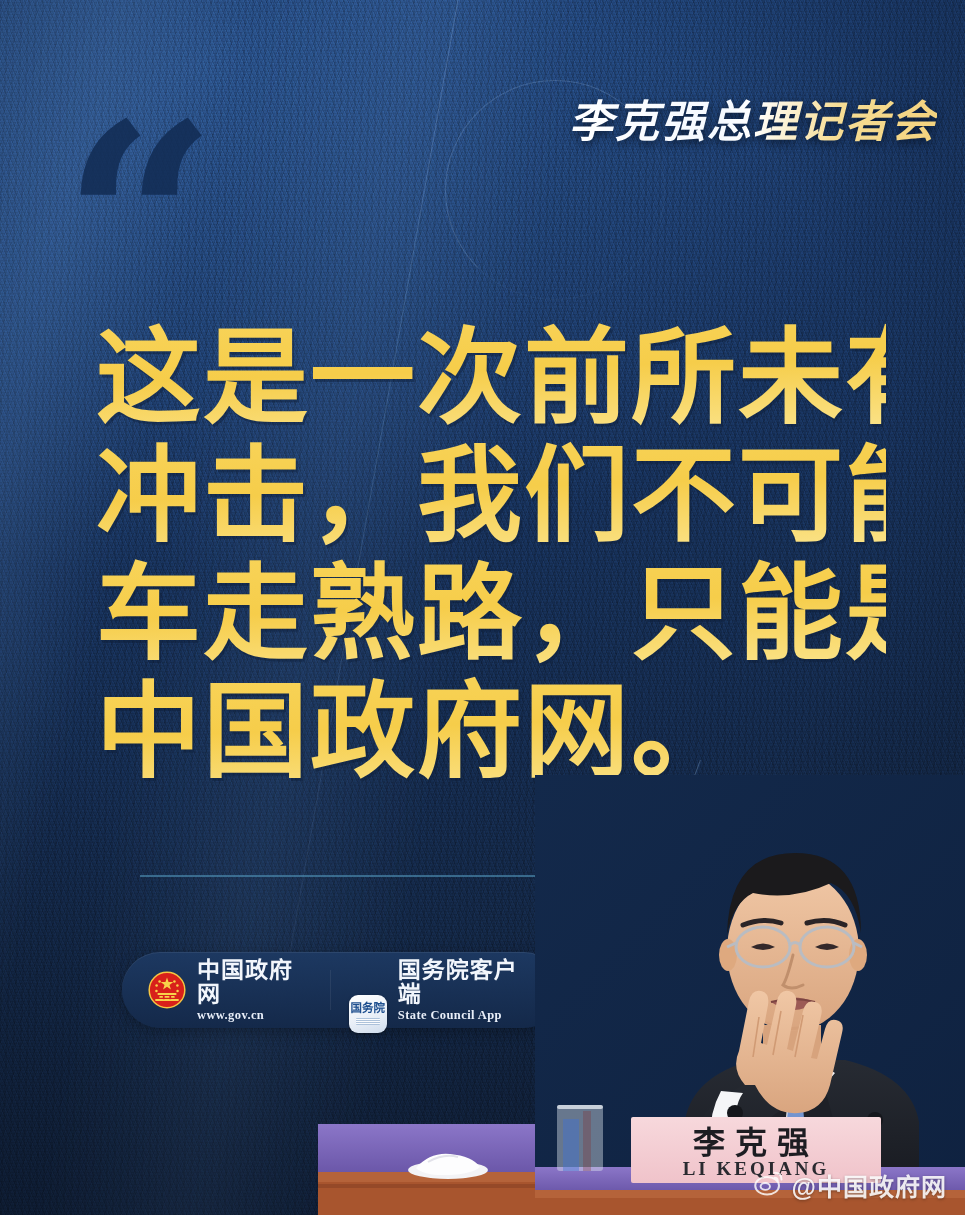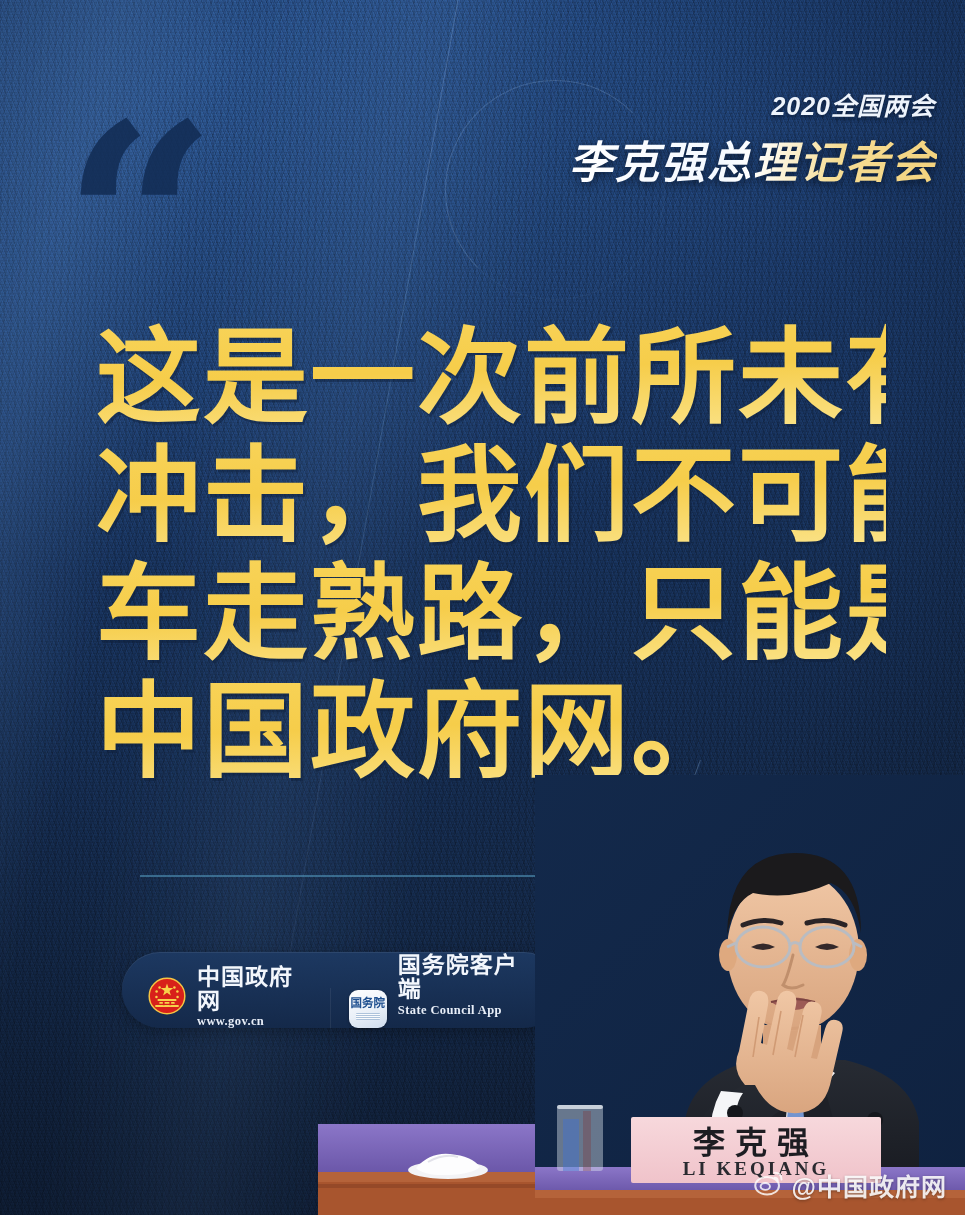--- a/index.html
+++ b/index.html
@@ -126,21 +126,21 @@
   
   .ruler{ position:absolute; z-index:5; left:140px; top:862px; width:700px; height:80px; }
   .ruler svg{ display:block; width:100%; height:100%; overflow:visible;}
 
   
   .pill{
     position:absolute; z-index:7; left:122px; top:952px;
     width:440px; height:76px; border-radius:38px;
     background:linear-gradient(180deg, rgba(29,57,98,.96), rgba(20,41,74,.96));
     box-shadow:inset 0 1px 0 rgba(255,255,255,.07), 0 4px 14px rgba(0,0,0,.25);
-    display:flex; align-items:flex-end; gap:18px; padding:0 26px;
+    display:flex; align-items:center; gap:18px; padding:0 26px;
   }
   .brand{ display:flex; align-items:center; gap:11px; }
   .emblem{ width:38px; height:38px; flex:0 0 38px; }
   .brandtxt{ line-height:1.05; }
   .brandtxt .cn{
     font-size:23px; font-weight:700; color:#f2f6fc; letter-spacing:1px;
     font-family:"Liberation Sans","DejaVu Sans",sans-serif;
   }
   .brandtxt .en{
     font-size:12.5px; font-weight:700; color:#e8eef8; letter-spacing:.4px;
@@ -192,21 +192,20 @@
   <div class="tex"></div>
   <div class="tex2"></div>
   <div class="hairline"></div>
   <div class="hairline2"></div>
   <div class="vign"></div>
 
   <div class="bigquote">“</div>
 
   <div class="arcring"></div>
   <div class="titleblock">
-    <div class="kicker">2020全国两会</div>
     <div class="maintitle">李克强总理记者会</div>
   </div>
 
   <div class="quote">
     <div class="qline">这是一次前所未有的</div>
     <div class="qline">冲击，我们不可能轻</div>
     <div class="qline">车走熟路，只能是大</div>
     <div class="qline">中国政府网。</div>
   </div>
 

